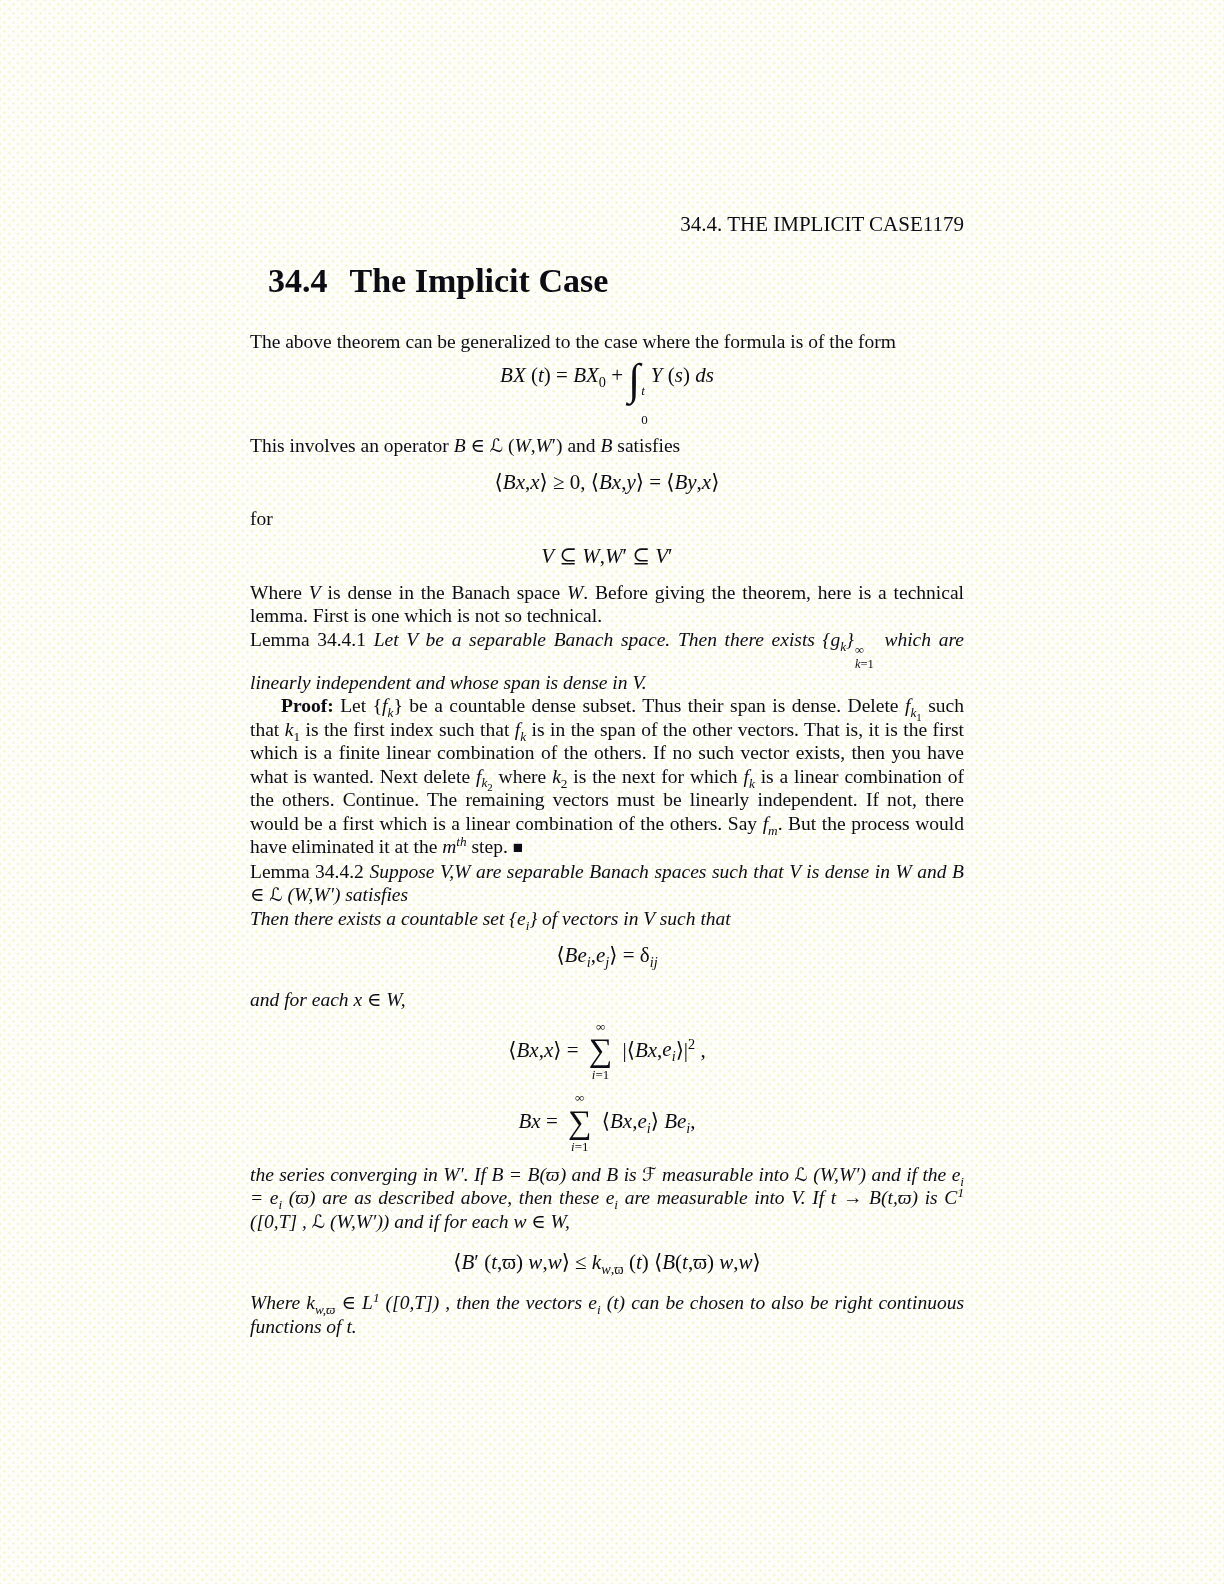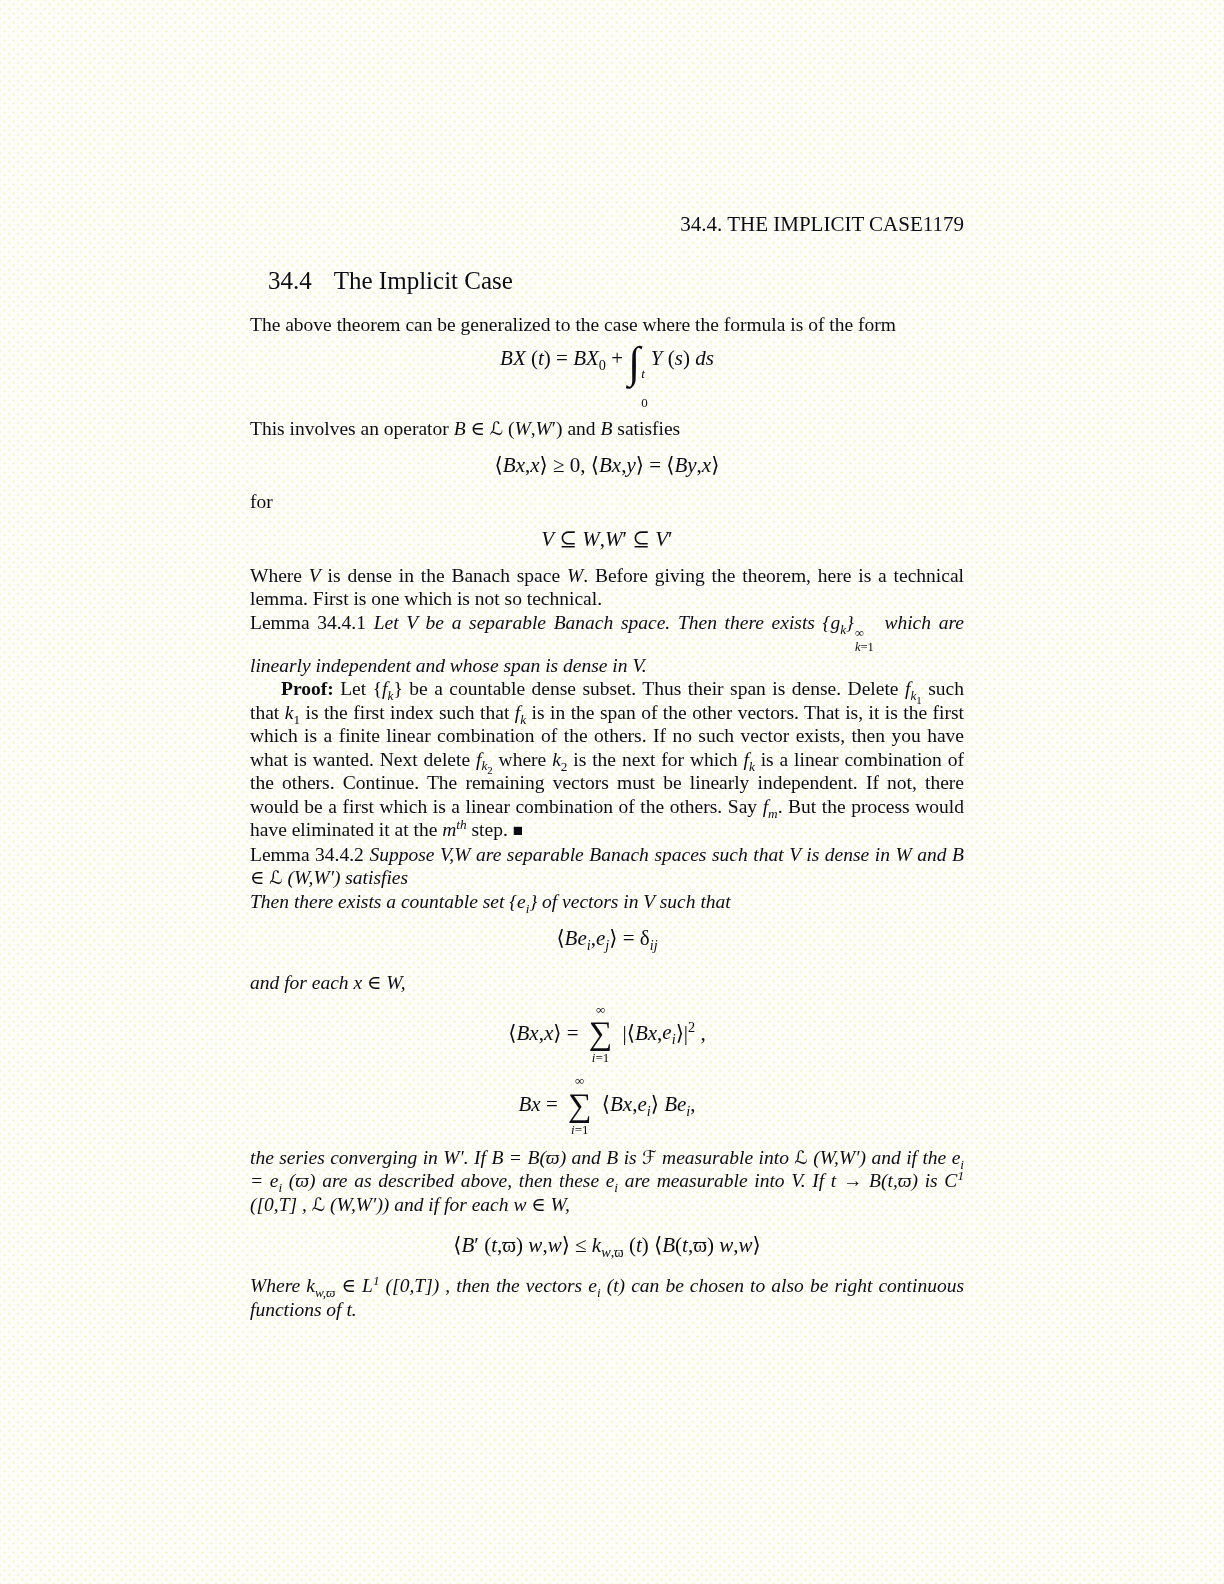--- a/index.html
+++ b/index.html
@@ -9,21 +9,21 @@
     background-image:
       radial-gradient(circle, rgba(242,233,140,.65) .8px, rgba(242,233,140,0) 1.2px),
       radial-gradient(circle, rgba(242,233,140,.65) .8px, rgba(242,233,140,0) 1.2px);
     background-size:9px 9px;
     background-position:0 0, 4.5px 4.5px;
     font-family:"Liberation Serif","DejaVu Serif","DejaVu Sans",serif;
     color:#0c0c14;
   }
   .page{position:absolute;left:250px;top:212px;width:714px;}
   .head{display:flex;justify-content:flex-end;font-size:21px;line-height:24px;}
-  .sect{margin-top:28px;margin-left:18px;font-weight:normal;font-size:25px;line-height:34px;display:flex;gap:22px;}
+  .sect{margin-top:28px;margin-left:18px;font-weight:bold;font-size:34px;line-height:34px;display:flex;gap:22px;}
   p.body{font-size:19.5px;line-height:23.5px;text-align:justify;margin:0;}
   p.mt{margin-top:13px;}
   .lemma{margin-top:21px;}
   .lemma .lbl{font-weight:normal;font-style:normal;}
   .ital{font-style:italic;}
   .proof{margin-top:17px;text-indent:31px;}
   .eq{font-size:21px;line-height:26px;text-align:center;margin:12px 0;font-style:normal;}
   .eq.big{margin:8px 0;}
   i{font-style:italic;}
   sub,sup{font-size:68%;line-height:0;}
@@ -47,21 +47,21 @@
   <div class="head">
     <span>34.4.  THE IMPLICIT CASE</span>
     <span>1179</span>
   </div>
 
   <div class="sect">
     <span>34.4</span>
     <span>The Implicit Case</span>
   </div>
 
-  <p class="body mt" style="margin-top:15px">The above theorem can be generalized to the case where the formula is of the form</p>
+  <p class="body mt" style="margin-top:32px">The above theorem can be generalized to the case where the formula is of the form</p>
 
   <div class="eq big"><i>BX</i> (<i>t</i>) = <i>BX</i><sub>0</sub> + <span class="intglyph">∫</span><span class="supsub">
         <span><i>t</i></span>
         <span>0</span>
       </span><i>Y</i> (<i>s</i>) <i>ds</i></div>
 
   <p class="body">This involves an operator <i>B</i> ∈ <span class="scr">ℒ</span> (<i>W</i>,<i>W</i>′) and <i>B</i> satisfies</p>
 
   <div class="eq">⟨<i>Bx</i>,<i>x</i>⟩ ≥ 0,  ⟨<i>Bx</i>,<i>y</i>⟩ = ⟨<i>By</i>,<i>x</i>⟩</div>
 

